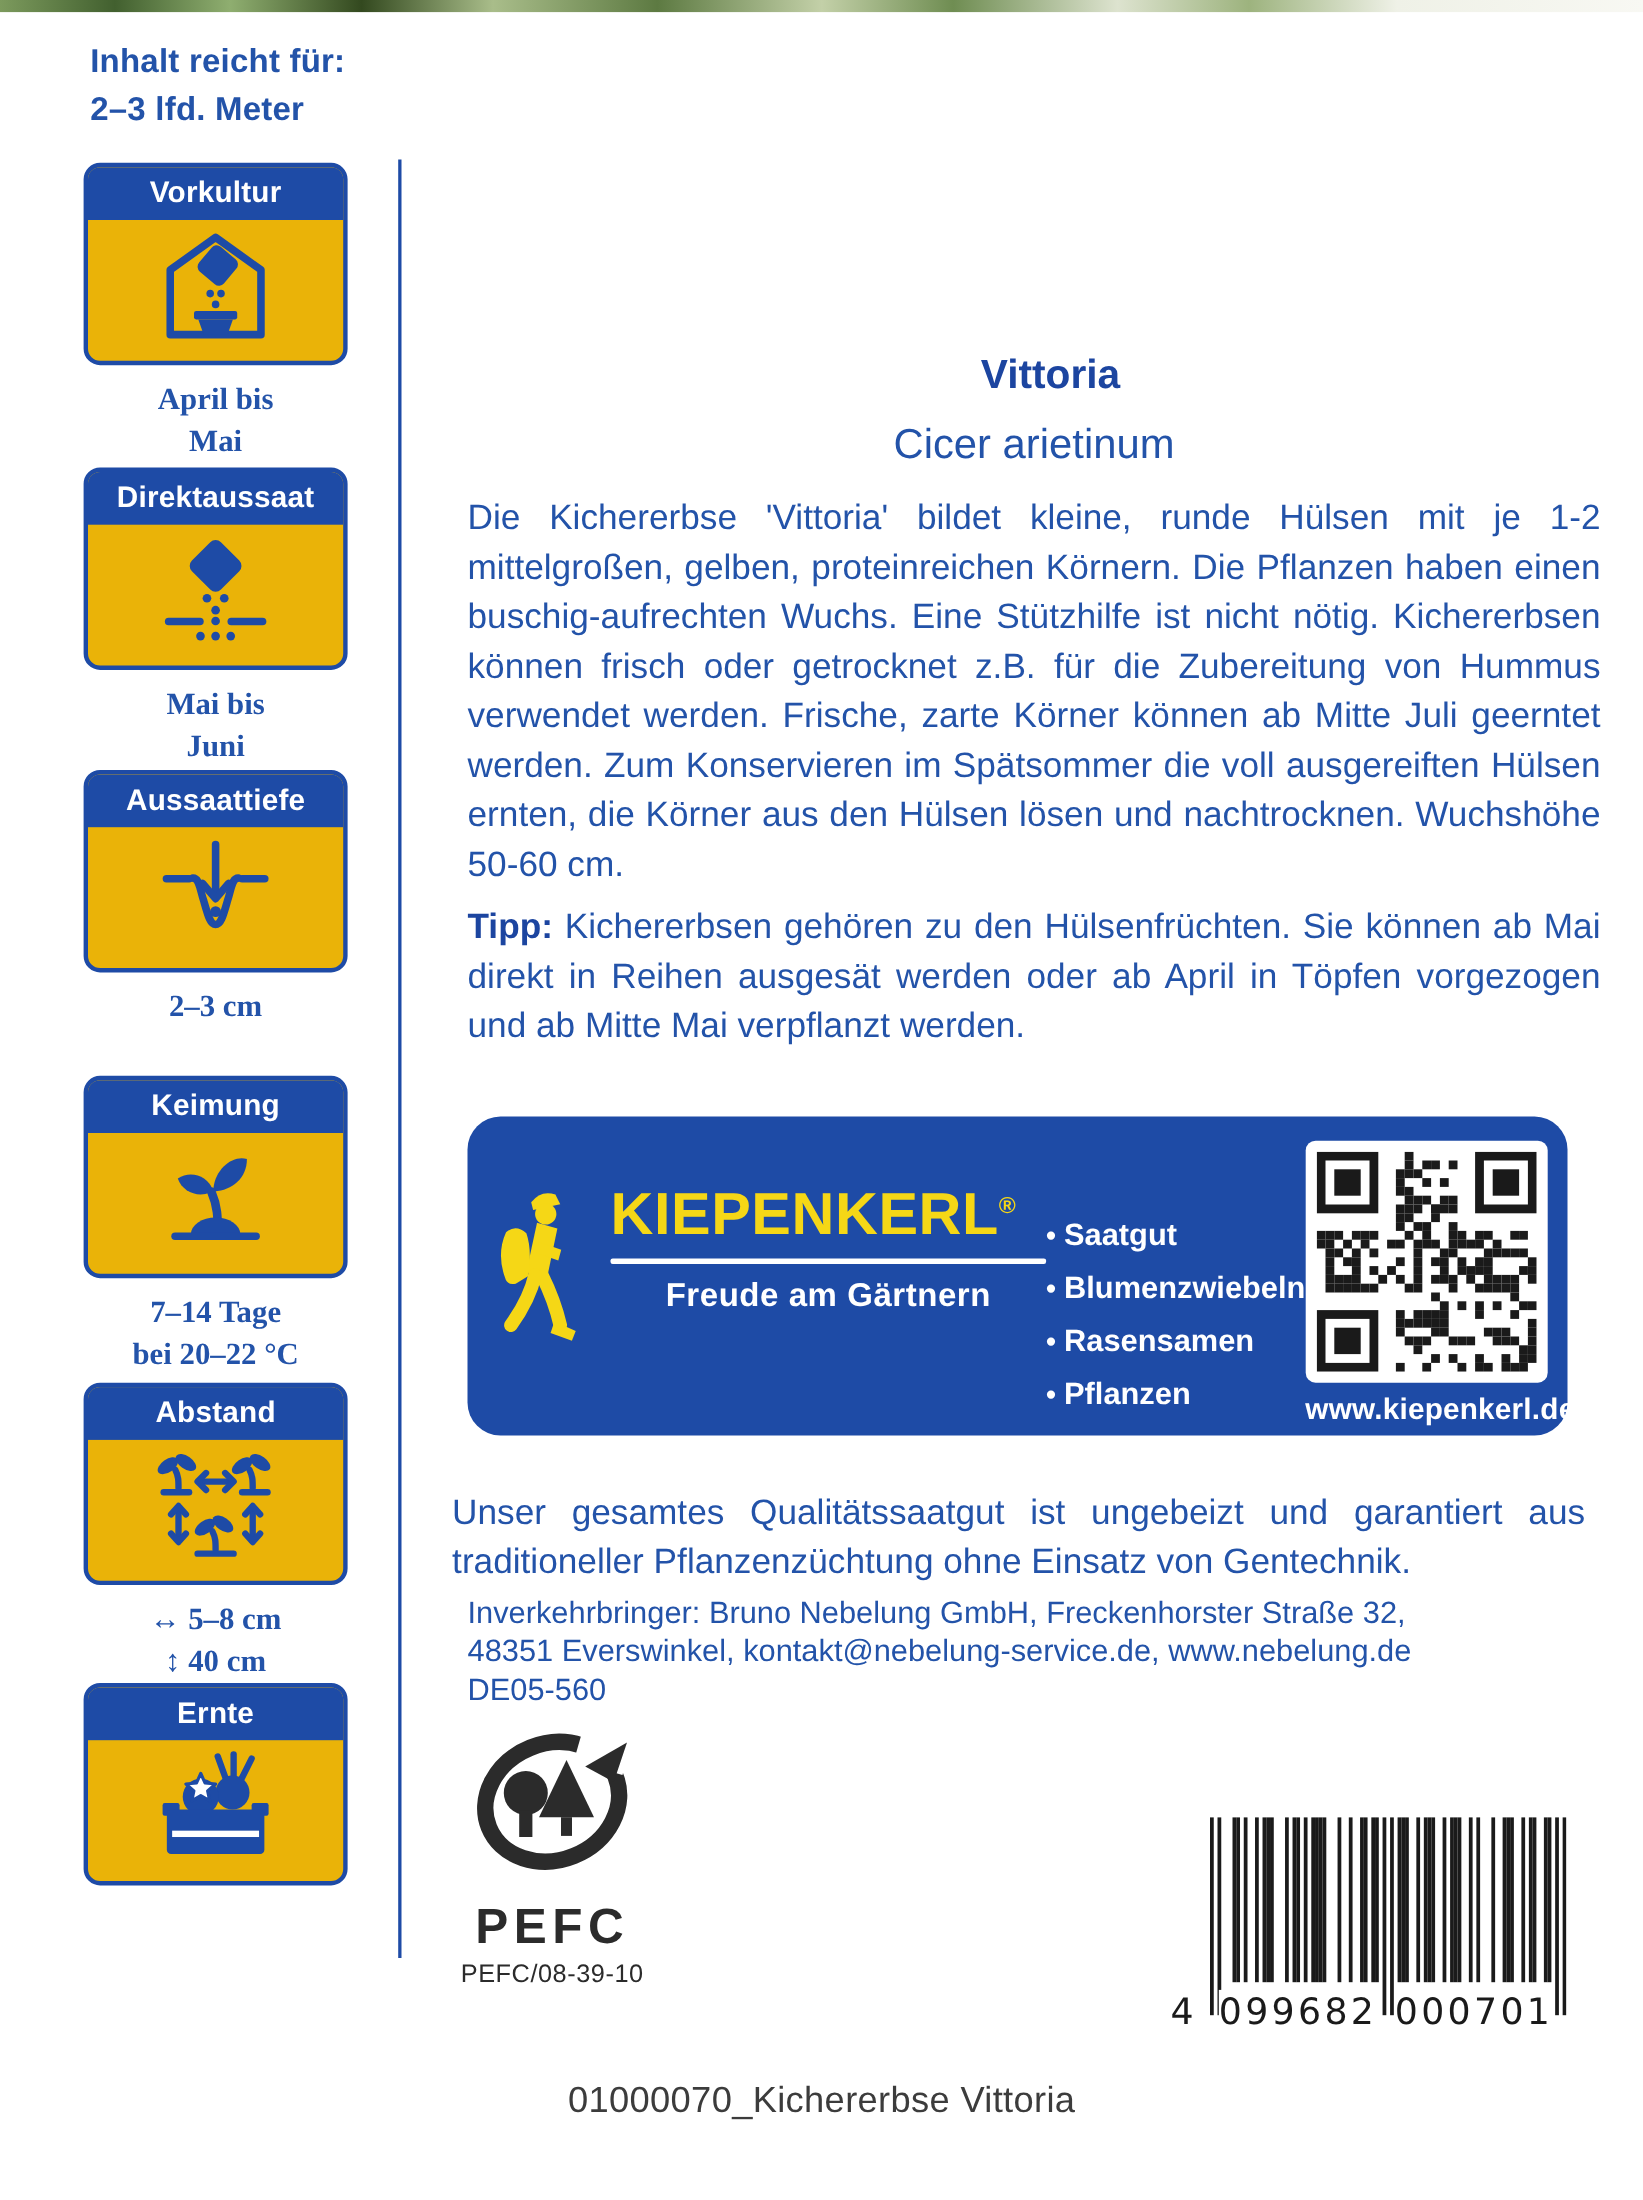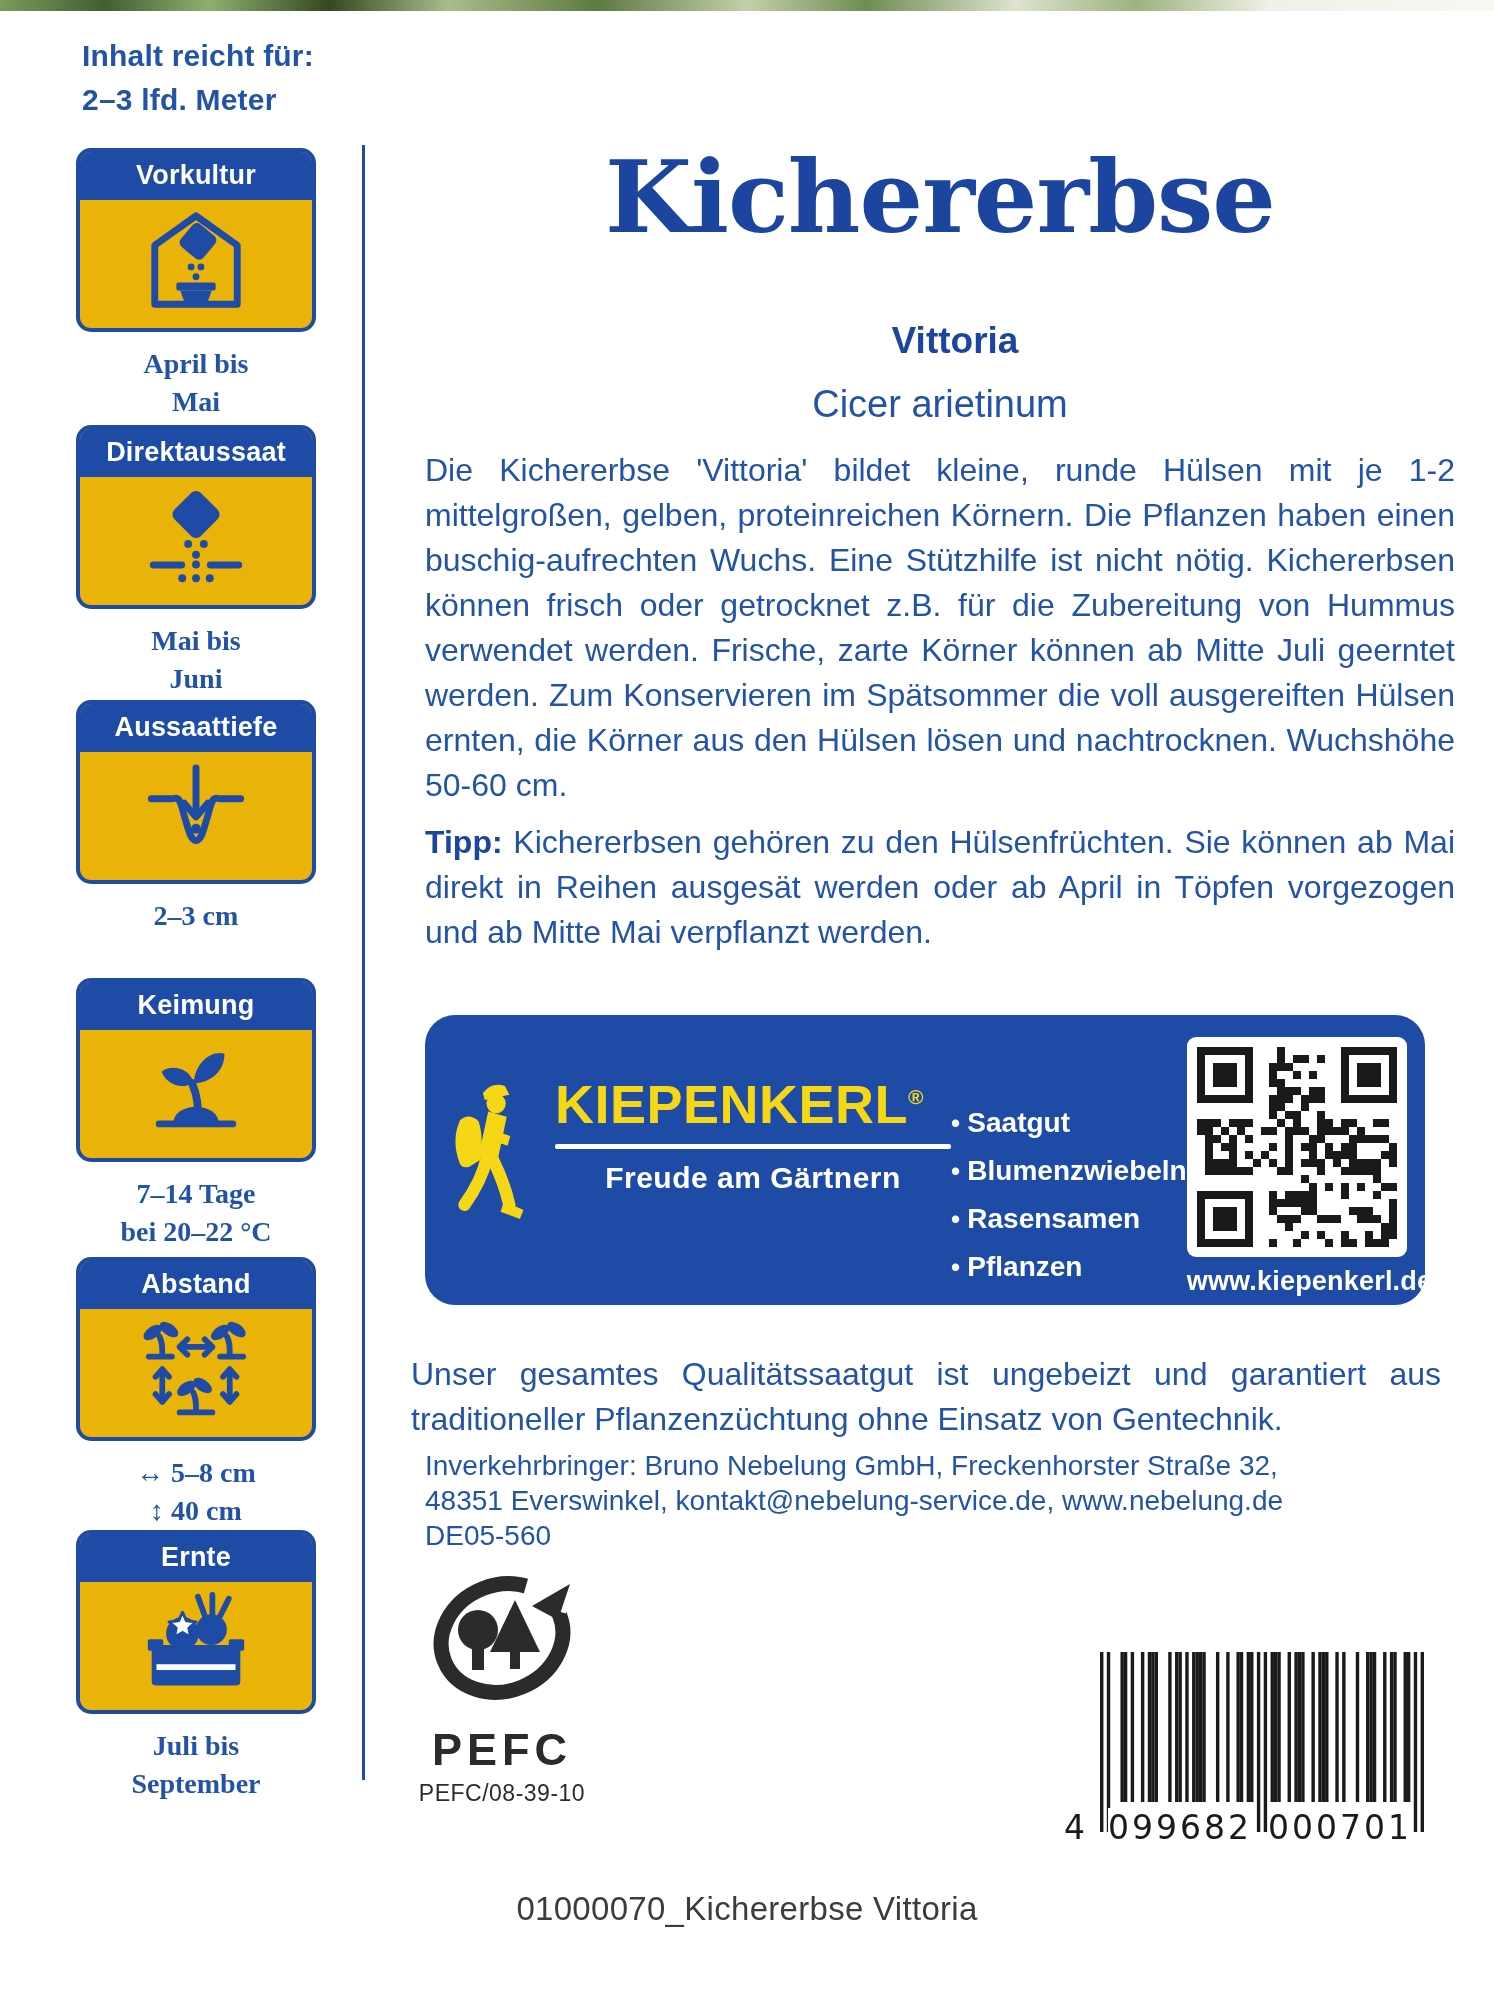--- a/index.html
+++ b/index.html
@@ -233,27 +233,22 @@
             <circle class="f" cx="46" cy="44" r="17"></circle>
             <path d="M46 22 L50 31 L60 32 L52.5 38.5 L54.5 48 L46 43 L37.5 48 L39.5 38.5 L32 32 L42 31 Z" fill="#ffffff" stroke="#1e4ba6" stroke-width="3" stroke-linejoin="round"></path>
             <rect class="f" x="10" y="50" width="16" height="12" rx="2"></rect>
               <rect class="f" x="94" y="50" width="16" height="12" rx="2"></rect>
             <rect class="f" x="14" y="56" width="92" height="42" rx="4"></rect>
             <rect x="19" y="76" width="82" height="6" fill="#ffffff"></rect>
           </svg>
         </span>
       </div>
     </div>
-    <div class="sb-label">
-      <div>Juli bis</div>
-      <div>September</div>
-    </div>
-  </div>
-
-  <h1 class="main-title">Kichererbse</h1>
+  </div>
+
   <div class="variety">Vittoria</div>
   <div class="botanical">Cicer arietinum</div>
   <p class="descr">Die Kichererbse 'Vittoria' bildet kleine, runde Hülsen mit je 1-2 mittelgroßen, gelben, proteinreichen Körnern. Die Pflanzen haben einen buschig-aufrechten Wuchs. Eine Stützhilfe ist nicht nötig. Kichererbsen können frisch oder getrocknet z.B. für die Zubereitung von Hummus verwendet werden. Frische, zarte Körner können ab Mitte Juli geerntet werden. Zum Konservieren im Spätsommer die voll ausgereiften Hülsen ernten, die Körner aus den Hülsen lösen und nachtrocknen. Wuchshöhe 50-60 cm.</p>
   <p class="tip"><b>Tipp:</b> <span>Kichererbsen gehören zu den Hülsenfrüchten. Sie können ab Mai direkt in Reihen ausgesät werden oder ab April in Töpfen vorgezogen und ab Mitte Mai verpflanzt werden.</span></p>
 
   <div class="brandbox">
     <div class="bb-logo">
       <span class="bb-man">
         <svg width="88" height="158" viewBox="0 0 100 160">
           <g fill="#f5d716">

